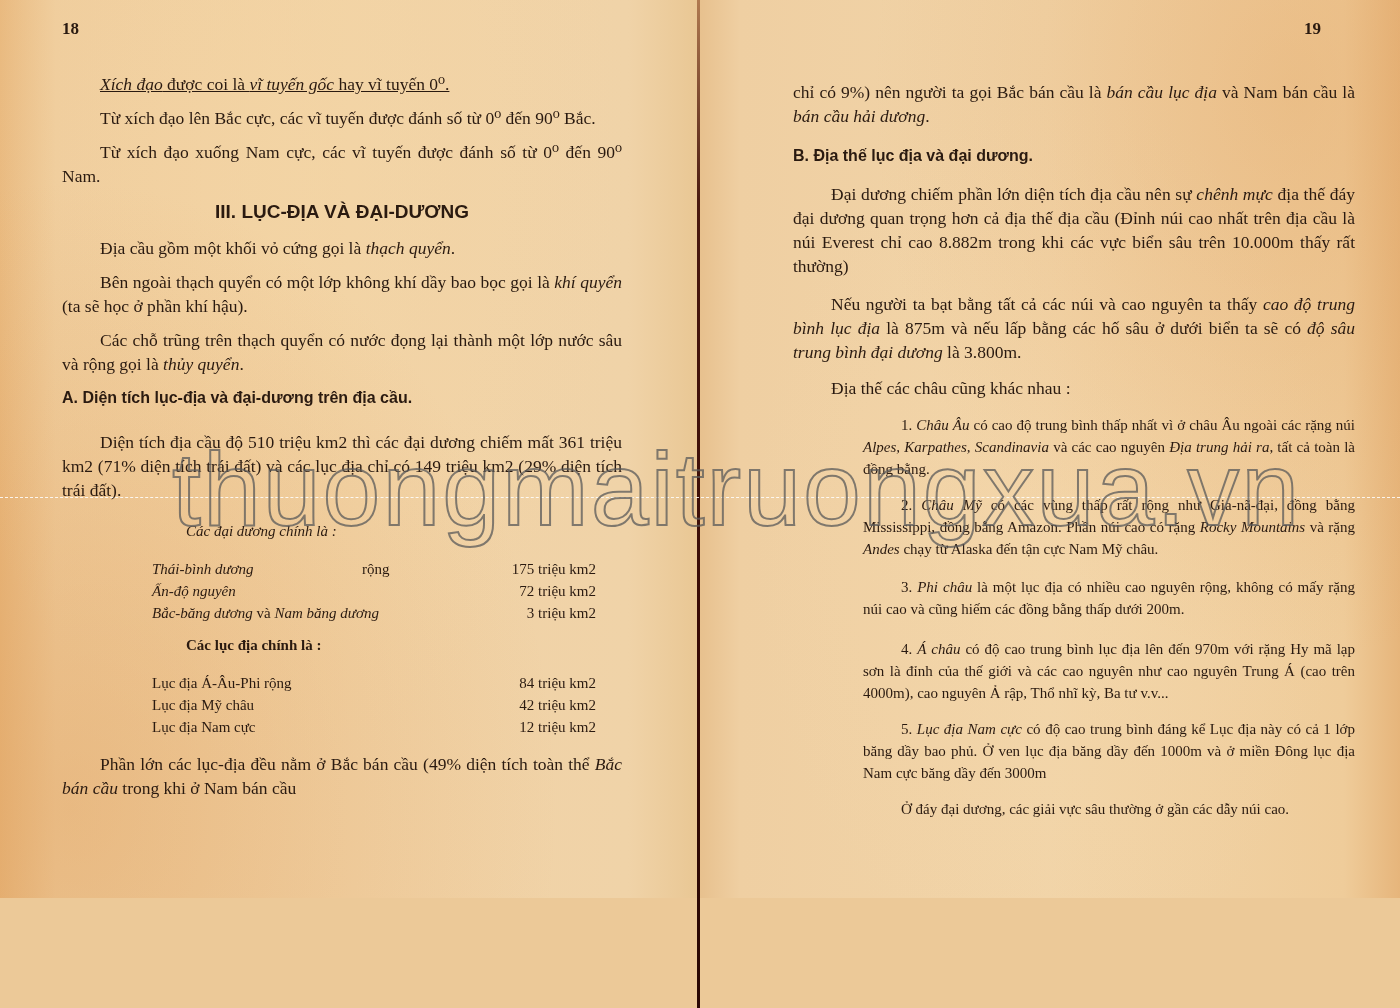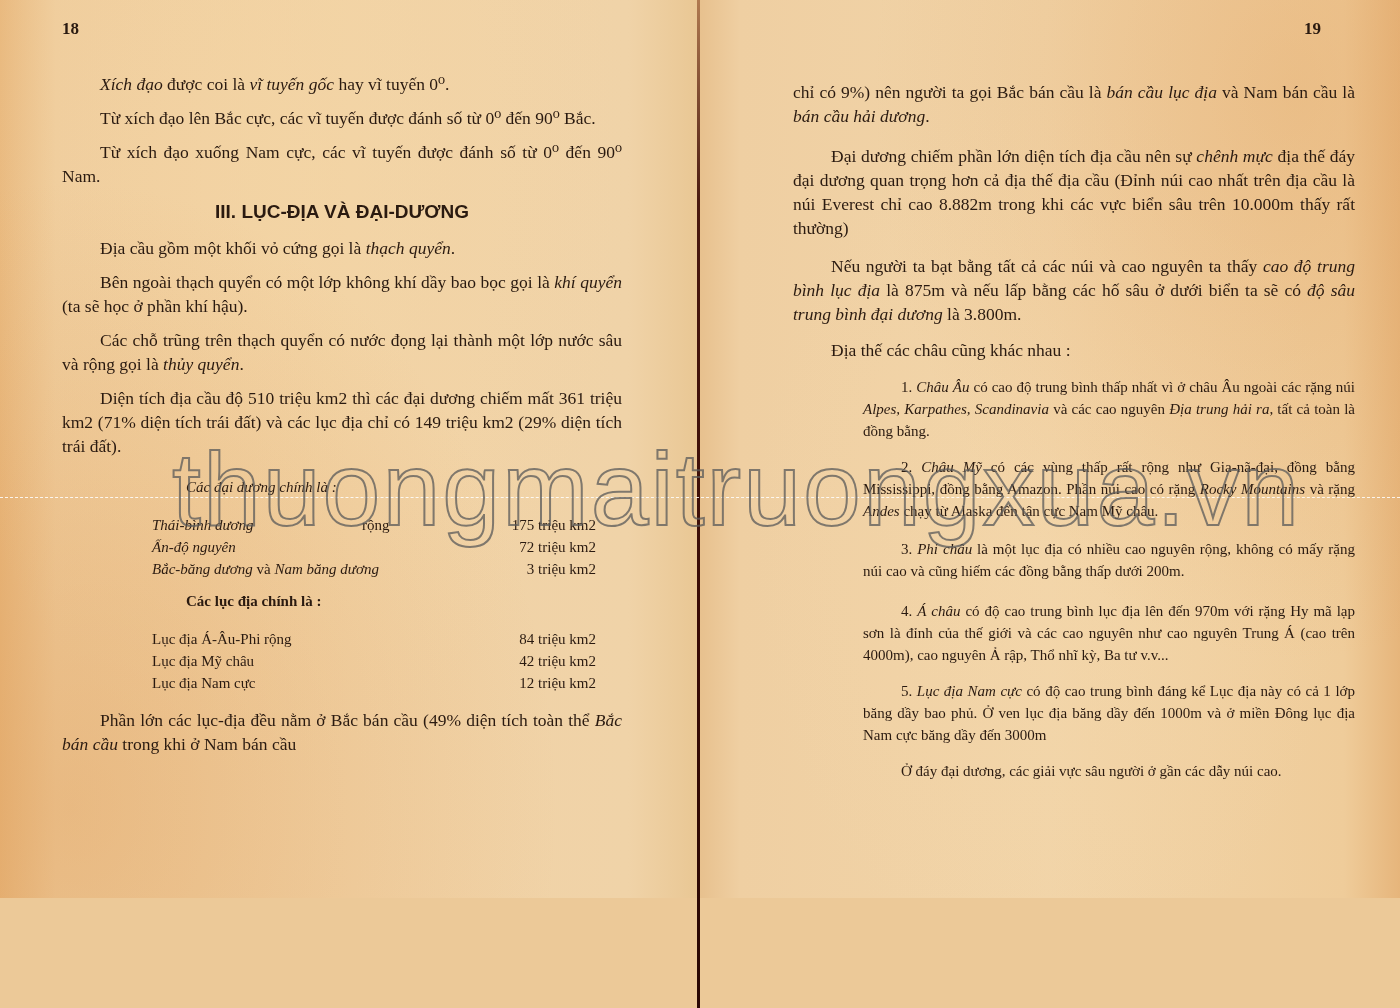--- a/index.html
+++ b/index.html
@@ -63,38 +63,39 @@
   }
 </style>
 </head>
 <body>
 
 <div class="spread">
   <div class="page page-left">
     <div class="page-number left-num">18</div>
 
     <div class="text" style="left:62px; top:72px; width:560px;">
-      <p class="p indent" style="margin-bottom:10px;">
+      <p class="p indent" style="margin-bottom:10px;text-decoration:underline;">
         <i>Xích đạo</i><span> được coi là </span><i>vĩ tuyến gốc</i><span> hay vĩ tuyến 0⁰.</span>
       </p>
       <p class="p indent" style="margin-bottom:10px;">Từ xích đạo lên Bắc cực, các vĩ tuyến được đánh số từ 0⁰ đến 90⁰ Bắc.</p>
       <p class="p indent" style="margin-bottom:12px;">Từ xích đạo xuống Nam cực, các vĩ tuyến được đánh số từ 0⁰ đến 90⁰ Nam.</p>
 
       <div class="heading-sans" style="text-align:center; font-size:19px; margin:8px 0 12px 0;">III. LỤC-ĐỊA VÀ ĐẠI-DƯƠNG</div>
 
       <p class="p indent" style="margin-bottom:10px;">
         <span>Địa cầu gồm một khối vỏ cứng gọi là </span><i>thạch quyển</i><span>.</span>
       </p>
       <p class="p indent" style="margin-bottom:10px;">
         <span>Bên ngoài thạch quyển có một lớp không khí dầy bao bọc gọi là </span><i>khí quyển</i><span> (ta sẽ học ở phần khí hậu).</span>
       </p>
       <p class="p indent" style="margin-bottom:10px;">
         <span>Các chỗ trũng trên thạch quyển có nước đọng lại thành một lớp nước sâu và rộng gọi là </span><i>thủy quyển</i><span>.</span>
       </p>
 
+      <div class="heading-sans" style="font-size:16px; margin:4px 0 20px 0;">A. Diện tích lục-địa và đại-dương trên địa cầu.</div>
 
       <p class="p indent" style="margin-bottom:18px;">Diện tích địa cầu độ 510 triệu km2 thì các đại dương chiếm mất 361 triệu km2 (71% diện tích trái đất) và các lục địa chỉ có 149 triệu km2 (29% diện tích trái đất).</p>
 
       <div class="small" style="margin-left:90px; width:444px;">
         <div style="margin-left:34px; margin-bottom:16px;font-style:italic;">Các đại dương chính là :</div>
         <div class="row">
           <span style="width:210px"><i>Thái-bình dương</i></span>
           <span style="flex:1">rộng</span>
           <span>175 triệu km2</span>
         </div>
@@ -129,20 +130,21 @@
   </div>
 
   <div class="page page-right">
     <div class="page-number" style="left:606px;">19</div>
 
     <div class="text" style="left:95px; top:80px; width:562px;">
       <p class="p" style="margin-bottom:16px;">
         <span>chỉ có 9%) nên người ta gọi Bắc bán cầu là </span><i>bán cầu lục địa</i><span> và Nam bán cầu là </span><i>bán cầu hải dương</i><span>.</span>
       </p>
 
+      <div class="heading-sans" style="font-size:16px; margin-bottom:14px;">B. Địa thế lục địa và đại dương.</div>
 
       <p class="p indent" style="margin-bottom:14px;">
         <span>Đại dương chiếm phần lớn diện tích địa cầu nên sự </span><i>chênh mực</i><span> địa thế đáy đại dương quan trọng hơn cả địa thế địa cầu (Đỉnh núi cao nhất trên địa cầu là núi Everest chỉ cao 8.882m trong khi các vực biển sâu trên 10.000m thấy rất thường)</span>
       </p>
       <p class="p indent" style="margin-bottom:12px;">
         <span>Nếu người ta bạt bằng tất cả các núi và cao nguyên ta thấy </span><i>cao độ trung bình lục địa</i><span> là 875m và nếu lấp bằng các hố sâu ở dưới biển ta sẽ có </span><i>độ sâu trung bình đại dương</i><span> là 3.800m.</span>
       </p>
       <p class="p indent" style="margin-bottom:14px;">Địa thế các châu cũng khác nhau :</p>
 
       <div class="small" style="margin-left:70px; width:492px; text-align:justify;">
@@ -154,21 +156,21 @@
         </p>
         <p class="p indent" style="margin-bottom:18px;">
           <span>3. </span><i>Phi châu</i><span> là một lục địa có nhiều cao nguyên rộng, không có mấy rặng núi cao và cũng hiếm các đồng bằng thấp dưới 200m.</span>
         </p>
         <p class="p indent" style="margin-bottom:14px;">
           <span>4. </span><i>Á châu</i><span> có độ cao trung bình lục địa lên đến 970m với rặng Hy mã lạp sơn là đỉnh của thế giới và các cao nguyên như cao nguyên Trung Á (cao trên 4000m), cao nguyên Ả rập, Thổ nhĩ kỳ, Ba tư v.v...</span>
         </p>
         <p class="p indent" style="margin-bottom:14px;">
           <span>5. </span><i>Lục địa Nam cực</i><span> có độ cao trung bình đáng kể Lục địa này có cả 1 lớp băng dầy bao phủ. Ở ven lục địa băng dầy đến 1000m và ở miền Đông lục địa Nam cực băng dầy đến 3000m</span>
         </p>
-        <p class="p indent">Ở đáy đại dương, các giải vực sâu người ở gần các dẫy núi cao.</p>
+        <p class="p indent">Ở đáy đại dương, các giải vực sâu thường ở gần các dẫy núi cao.</p>
       </div>
     </div>
   </div>
 </div>
 
 <div class="gutter"></div>
 <div class="dash-line"></div>
 <div class="watermark">thuongmaitruongxua.vn</div>
 
 </body></html>

